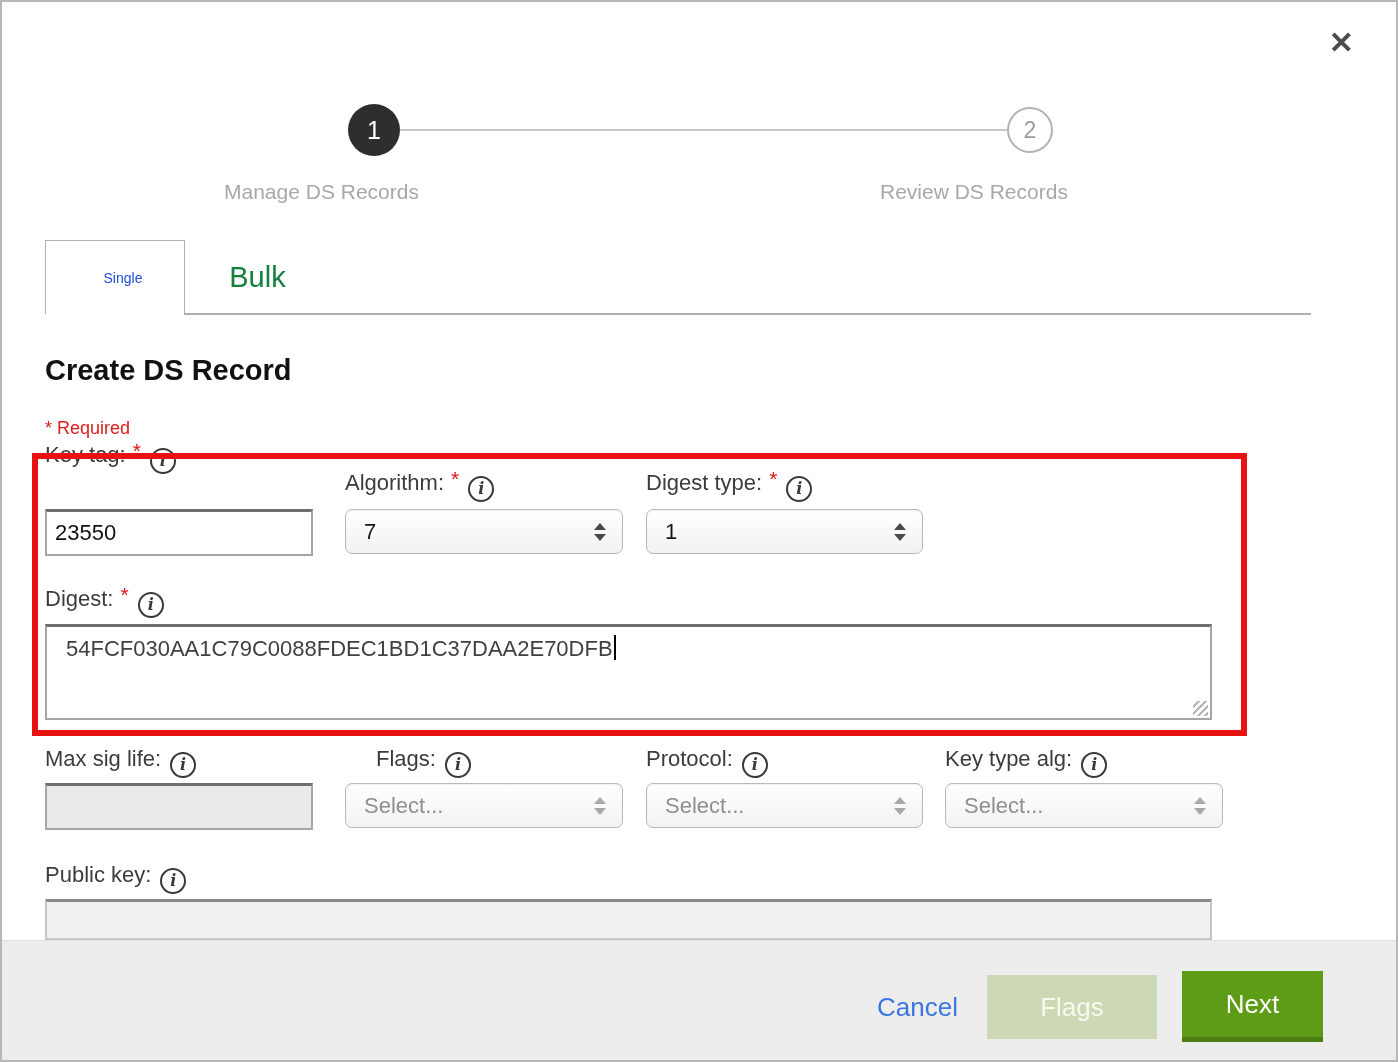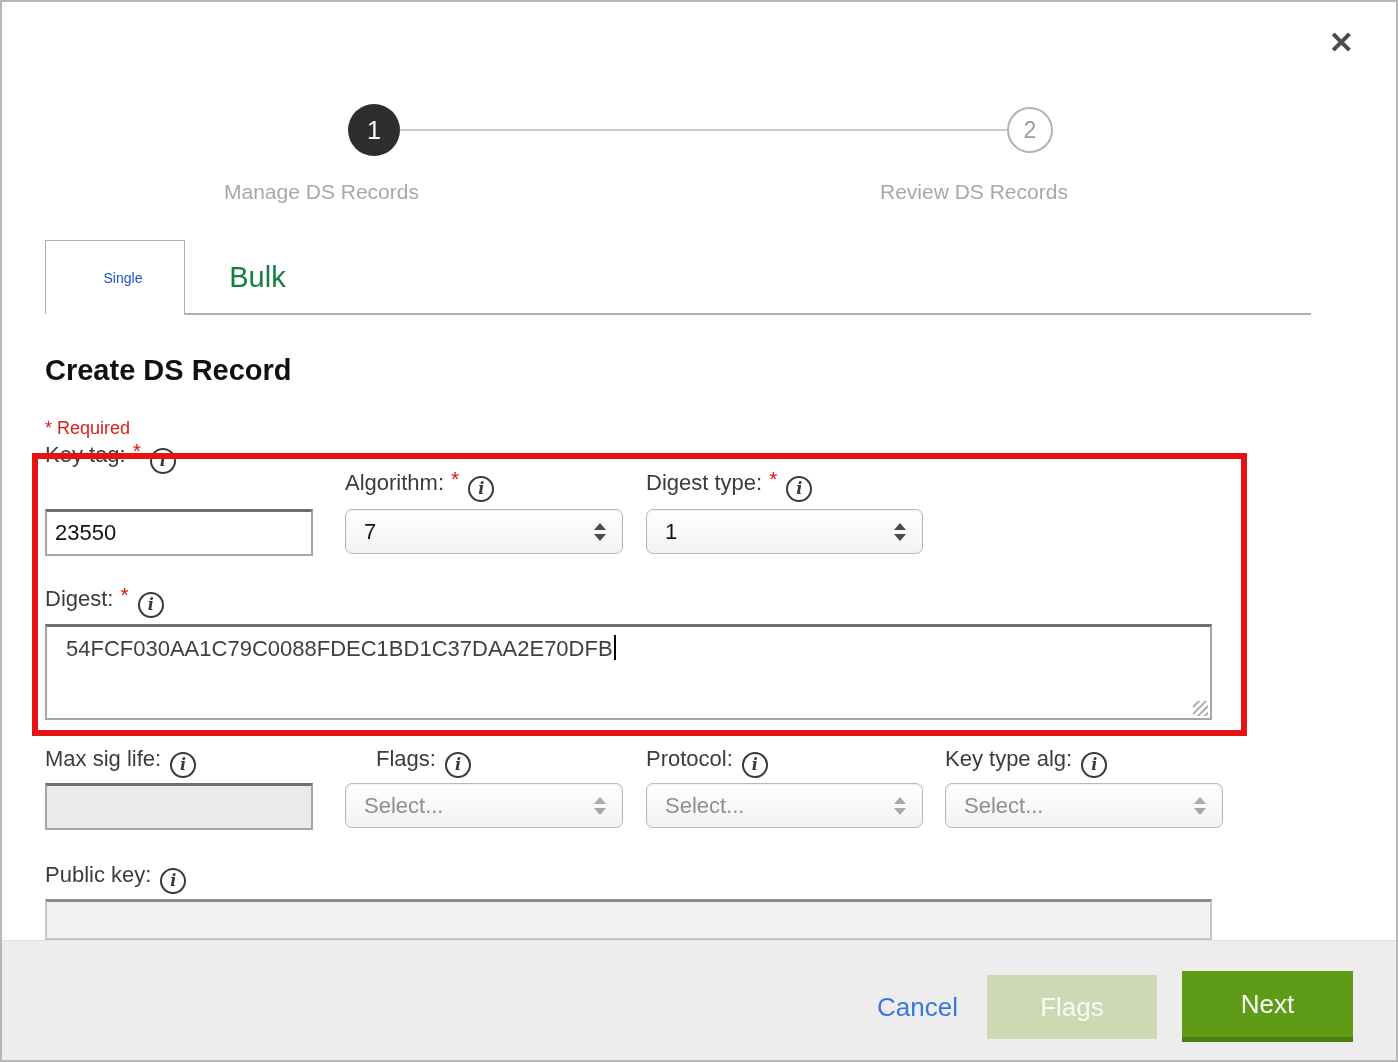--- a/index.html
+++ b/index.html
@@ -138,21 +138,21 @@
   }
   .btn {
     position: absolute; border: none; font-family: "Liberation Sans", sans-serif;
     font-size: 26px; text-align: center; cursor: pointer; z-index: 7;
   }
   .btn-back {
     left: 985px; top: 973px; width: 170px; height: 64px;
     background: #cdd9b5; color: #f8faf2; cursor: default;
   }
   .btn-next {
-    left: 1180px; top: 969px; width: 171px; height: 71px;
+    left: 1180px; top: 969px; width: 141px; height: 71px;
     background: #5e9b17; color: #ffffff; border-bottom: 5px solid #4b7d11;
   }
 </style>
 </head>
 <body>
 
 <div class="modal">
 
   <span class="close-btn">✕</span>
 

